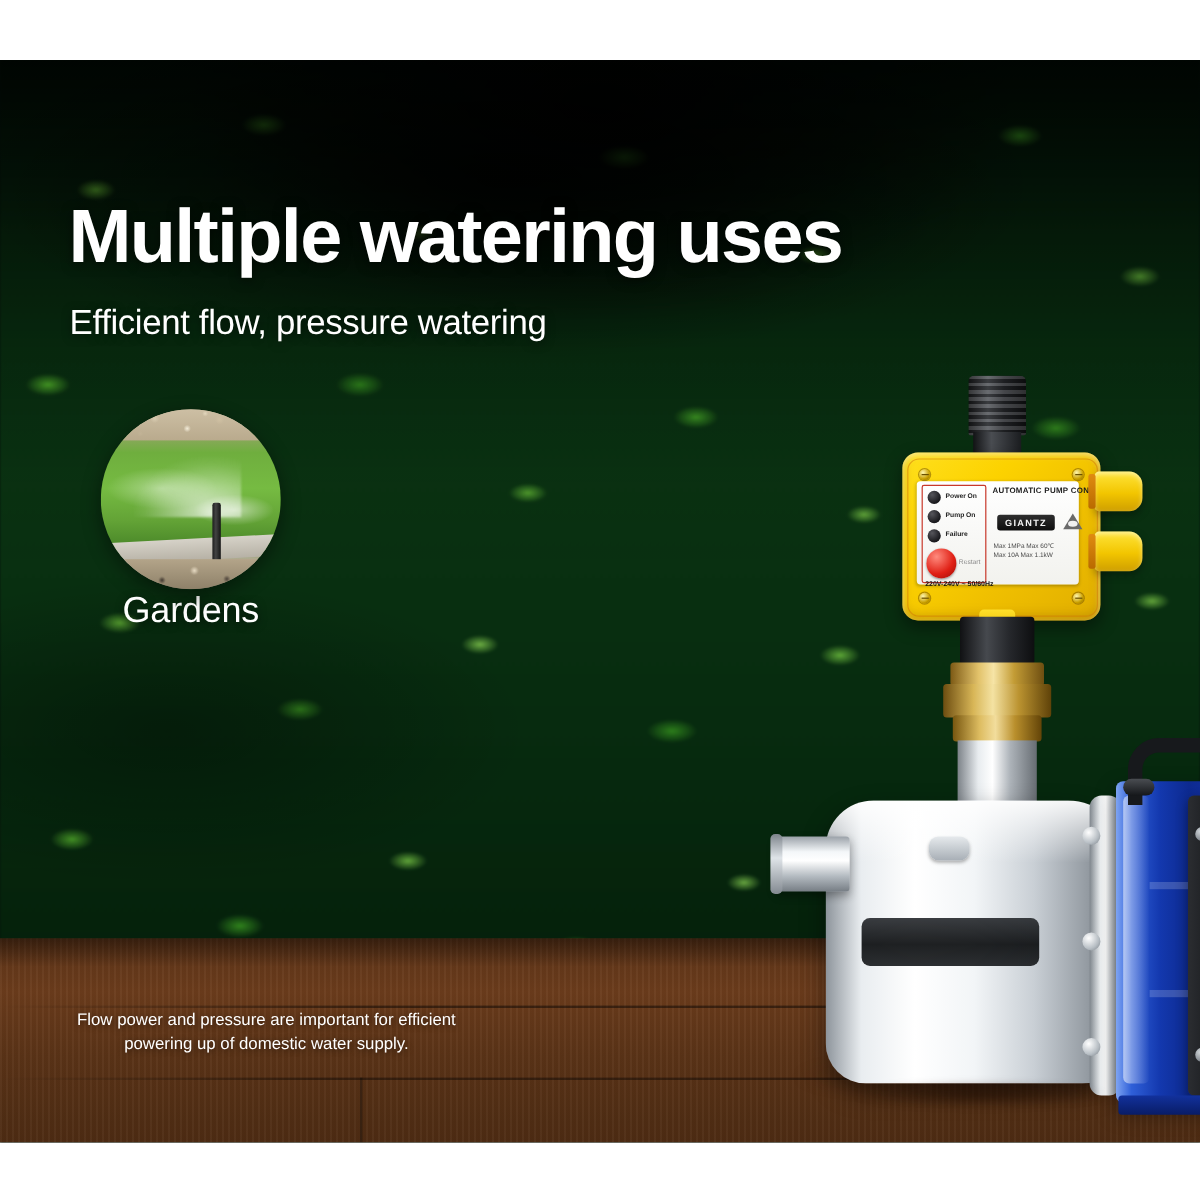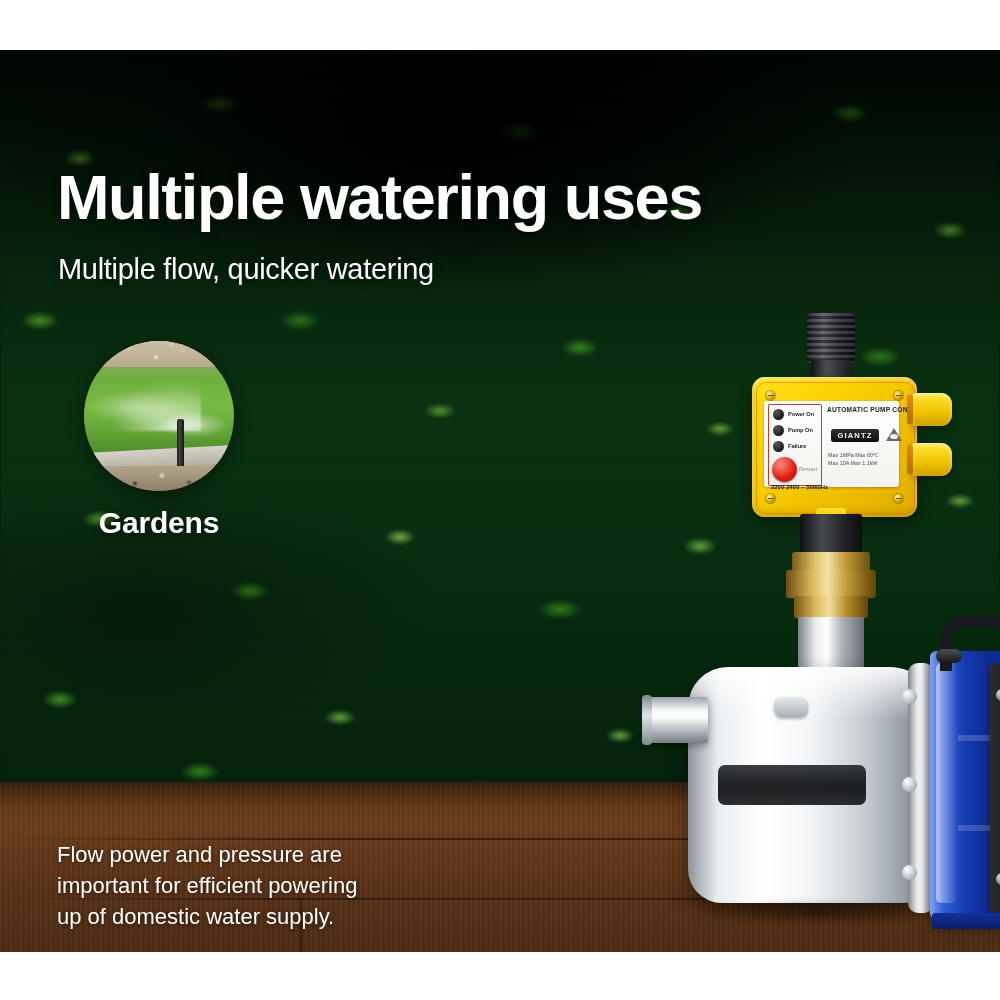--- a/index.html
+++ b/index.html
@@ -69,21 +69,21 @@
   
   .headline{position:absolute;left:57px;top:116px;color:#fff;font-size:63px;line-height:1.0;
     font-weight:700;letter-spacing:-1.4px;text-shadow:0 2px 10px rgba(0,0,0,.55);white-space:nowrap;}
   .subhead{position:absolute;left:58px;top:203px;color:#fff;font-size:29px;font-weight:400;
     letter-spacing:-.3px;text-shadow:0 2px 8px rgba(0,0,0,.5);white-space:nowrap;}
 
   
   .feature{position:absolute;width:150px;}
   .circle{position:relative;width:150px;height:150px;border-radius:50%;overflow:hidden;
     box-shadow:0 5px 16px rgba(0,0,0,.45);}
-  .flabel{margin-top:15px;text-align:center;color:#fff;font-size:30px;font-weight:700;
+  .flabel{margin-top:1px;text-align:center;color:#fff;font-size:30px;font-weight:400;
     letter-spacing:-.2px;text-shadow:0 2px 7px rgba(0,0,0,.6);}
 
   
   .ph-garden{position:absolute;inset:0;
     background:
       radial-gradient(ellipse 52px 20px at 74% 56%, rgba(255,255,255,.55), transparent 64%),
       radial-gradient(ellipse 70px 26px at 34% 44%, rgba(255,255,255,.40), transparent 66%),
       linear-gradient(180deg,
         #c9b79c 0%, #d6c7ab 9%, #8aa85c 16%,
         #6fae3e 24%, #76bb42 44%, #63a336 62%,
@@ -174,22 +174,22 @@
   .ph-home .plant{position:absolute;left:0%;top:50%;width:22%;height:24%;
     background:radial-gradient(circle 8px at 40% 30%, #cfe0c0, transparent 64%),
                radial-gradient(circle 7px at 65% 45%, #bcd3ab, transparent 64%),
                radial-gradient(circle 6px at 25% 55%, #a9c697, transparent 64%);}
   .ph-home .pot{position:absolute;left:3%;top:68%;width:30px;height:9%;border-radius:2px;
     background:linear-gradient(180deg,#cfd8c4,#a9b59c);}
   .ph-home .wood{position:absolute;left:0;top:0;width:13%;height:64%;
     background:linear-gradient(180deg,#b9823f,#8a5c27);}
 
   
-  .bodycopy{position:absolute;left:57px;top:790px;width:330px;color:#fff;font-size:22px;
-    line-height:1.40;font-weight:400;text-shadow:0 1px 5px rgba(0,0,0,.55);}
+  .bodycopy{position:absolute;left:57px;top:790px;width:330px;color:#fff;font-size:14px;
+    line-height:1.40;font-weight:400;text-shadow:0 1px 5px rgba(0,0,0,.55);text-align:center;}
 
   
   .pump{position:absolute;left:640px;top:215px;width:400px;height:740px;}
 
   .ground-shadow{position:absolute;left:20px;top:612px;width:340px;height:40px;border-radius:50%;
     background:radial-gradient(ellipse at 50% 50%, rgba(20,8,2,.62), rgba(20,8,2,0) 70%);filter:blur(5px);}
 
   
   .cap{position:absolute;left:167px;top:48px;width:48px;height:50px;border-radius:5px 5px 2px 2px;
     background:
@@ -309,21 +309,21 @@
 
     <div class="hedge"></div>
     <div class="hedge-dark"></div>
 
     <div class="deck">
       <div class="deck-seam" style="left:790px;top:56px;height:58px;"></div>
       <div class="deck-seam" style="left:300px;top:116px;height:54px;"></div>
     </div>
 
     <div class="headline">Multiple watering uses</div>
-    <div class="subhead">Multiple flow, quicker watering</div>
+    <div class="subhead">Efficient flow, pressure watering</div>
 
     <div class="feature" style="left:84px;top:291px;">
       <div class="circle">
         <div class="ph-garden">
           <div class="pebbles"></div>
           <div class="kerb"></div>
           <div class="spray"></div>
           <div class="riser"></div>
           <div class="pebbles2"></div>
         </div>

